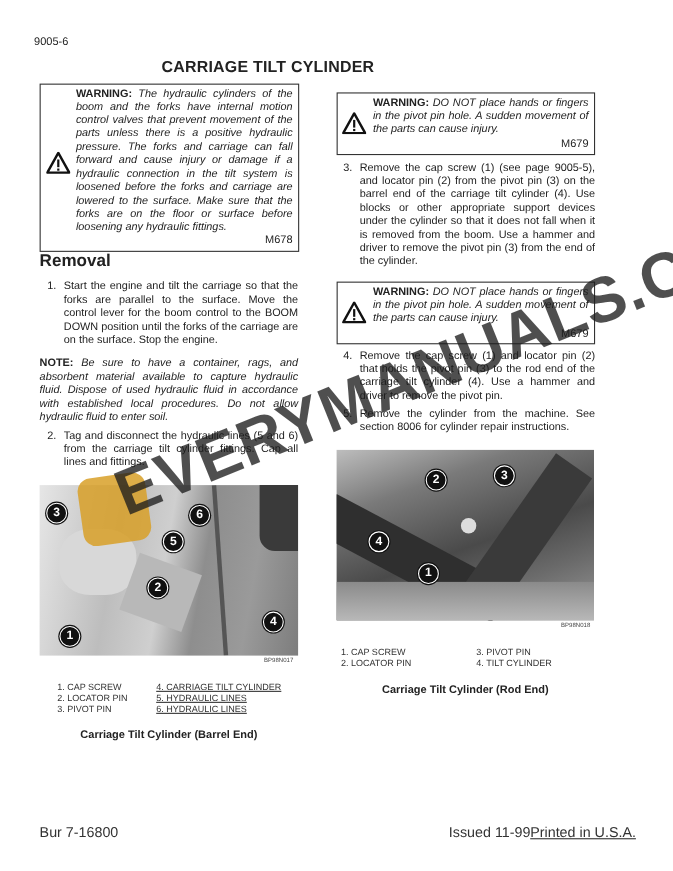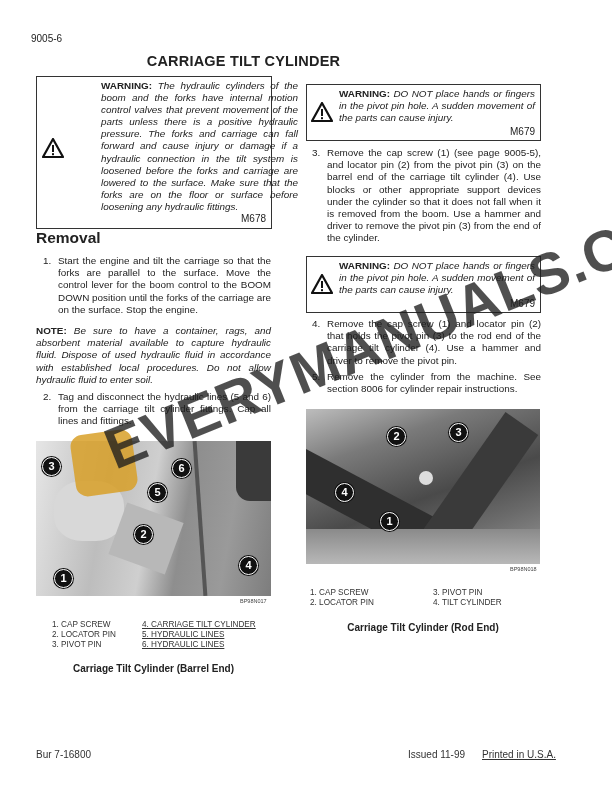--- a/index.html
+++ b/index.html
@@ -17,37 +17,37 @@
   .step{font-size:9.9px;line-height:12.2px;text-align:justify;}
   .step .n{position:absolute;left:0;top:0;}
   .step .t{display:block;margin-left:15px;}
   .note{font-size:9.9px;line-height:12.2px;text-align:justify;}
   .note i{}
   .photo{overflow:hidden;}
   .callout{position:absolute;width:17px;height:17px;border-radius:50%;background:#111;color:#fff;font-weight:bold;font-size:11px;line-height:17px;text-align:center;border:1.5px solid #fff;box-shadow:0 0 0 1px #111;}
   .photo-id{font-size:5.5px;color:#444;}
   .legend{font-size:8.2px;line-height:10px;color:#333;}
   .caption{font-size:10px;font-weight:bold;text-align:center;}
-  .footer{font-size:10px;color:#333;}
+  .footer{font-size:13px;color:#333;}
   .wm{position:absolute;left:95px;top:420px;transform:rotate(-22deg);transform-origin:left top;font-size:58px;font-weight:bold;color:rgba(30,30,30,0.78);letter-spacing:1px;white-space:nowrap;}
   .wm-logo{position:absolute;left:73px;top:432px;width:62px;height:62px;border-radius:12px;background:rgba(216,160,40,0.85);transform:rotate(-8deg);}
 </style>
 </head>
 <body>
 
 <div class="abs page-num">9005-6</div>
 <div class="abs title">CARRIAGE TILT CYLINDER</div>
 
 <div class="abs warn" style="left:36px;top:76px;width:236px;height:153px;">
   <svg class="tri" style="left:5px;top:61px;" width="22" height="20" viewBox="0 0 22 20">
     <path d="M11 1 L21 19 L1 19 Z" fill="none" stroke="#111" stroke-width="2.2" stroke-linejoin="round"></path>
     <rect x="10" y="7" width="2" height="7" fill="#111"></rect>
       <rect x="10" y="15.2" width="2" height="2" fill="#111"></rect>
   </svg>
-  <div class="txt" style="left:32px;top:3px;width:197px;margin-left:32px;">
+  <div class="txt" style="left:32px;top:3px;width:197px;">
     <b>WARNING:</b>
     <i>The hydraulic cylinders of the boom and the forks have internal motion control valves that prevent movement of the parts unless there is a positive hydraulic pressure. The forks and carriage can fall forward and cause injury or damage if a hydraulic connection in the tilt system is loosened before the forks and carriage are lowered to the surface. Make sure that the forks are on the floor or surface before loosening any hydraulic fittings.</i>
   </div>
   <div class="code" style="bottom:4px;">M678</div>
 </div>
 
 <div class="abs h2" style="left:36px;top:229px;">Removal</div>
 
 <div class="abs step" style="left:43px;top:255px;width:228px;">
   <span class="n">1.</span>

